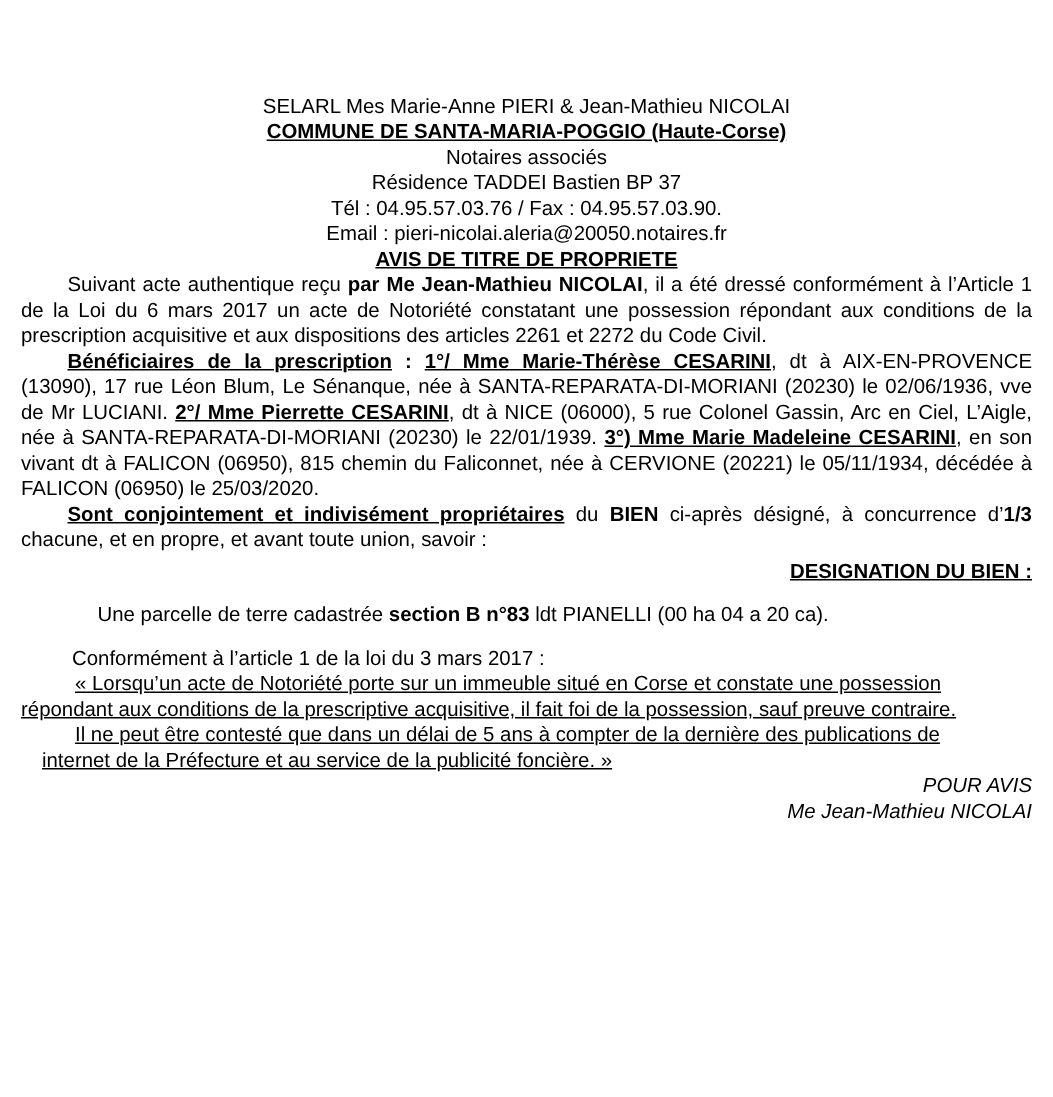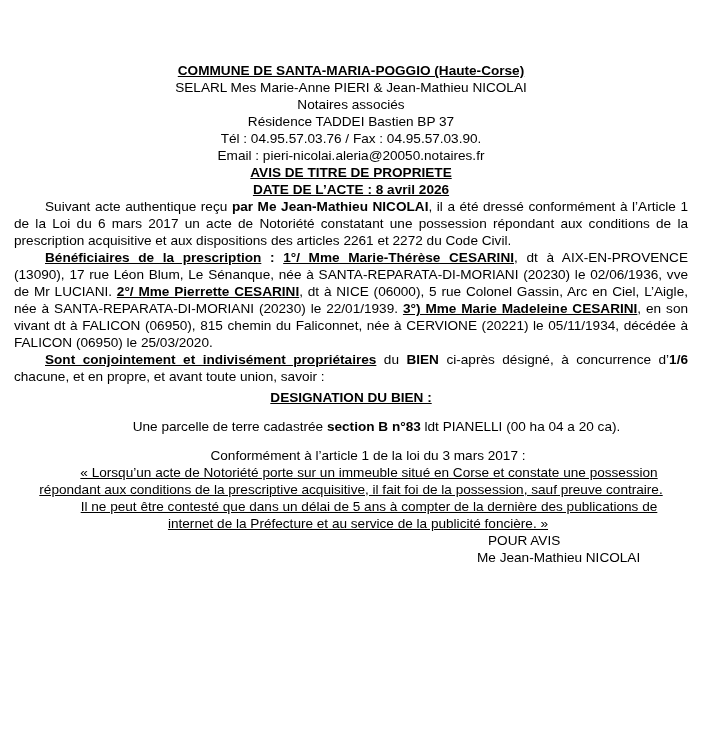--- a/index.html
+++ b/index.html
@@ -13,51 +13,50 @@
     font-family: "Liberation Sans", sans-serif;
     font-size: 13.6px;
     line-height: 17px;
     padding: 62px 14px 0 14px;
     overflow: hidden;
   }
   .b { font-weight: bold; }
   .u { text-decoration: underline; }
   .hline { text-align: center; margin: 0; }
   .para { margin: 0; text-align: justify; text-indent: 31px; }
-  .heading { margin: 0; text-align: center; }
+  .heading { margin: 0; text-align: right; }
   #heading-designation { margin-top: 4px; }
   #heading-commune { margin-top: 10px; }
-  .plain { margin: 0; text-align: center; text-indent: 0; }
+  .plain { margin: 0; text-align: left; text-indent: 0; }
   #para-parcelle { margin-top: 12px; padding-left: 51px; }
   #para-conformement { margin-top: 12px; padding-left: 34px; }
   #quote-block { margin: 0; text-align: left; text-decoration: underline; }
-  .sig { margin-left: 463px; text-align: left; }
+  .sig { margin-left: 463px; text-align: right; font-style: italic; }
   .sig-line1 { padding-left: 11px; }
 </style>
 </head>
 <body>
 
 <div class="page">
 
   <div id="header-block">
+      <div class="hline"><span>SELARL Mes Marie-Anne PIERI &amp; Jean-Mathieu NICOLAI</span></div>
       <div class="hline"><span class="b u">COMMUNE DE SANTA-MARIA-POGGIO (Haute-Corse)</span></div>
-      <div class="hline"><span>SELARL Mes Marie-Anne PIERI &amp; Jean-Mathieu NICOLAI</span></div>
       <div class="hline"><span>Notaires associés</span></div>
       <div class="hline"><span>Résidence TADDEI Bastien BP 37</span></div>
       <div class="hline"><span>Tél : 04.95.57.03.76 / Fax : 04.95.57.03.90.</span></div>
       <div class="hline"><span>Email : pieri-nicolai.aleria@20050.notaires.fr</span></div>
       <div class="hline"><span class="b u">AVIS DE TITRE DE PROPRIETE</span></div>
-      <div class="hline"><span class="b u">DATE DE L’ACTE : 8 avril 2026</span></div>
     </div>
 
   <p class="para"><span>Suivant acte authentique reçu </span><span class="b">par Me Jean-Mathieu NICOLAI</span><span>, il a été dressé conformément à l’Article 1 de la Loi du 6 mars 2017 un acte de Notoriété constatant une possession répondant aux conditions de la prescription acquisitive et aux dispositions des articles 2261 et 2272 du Code Civil.</span></p>
 
   <p class="para"><span class="b u">Bénéficiaires de la prescription</span><span class="b"> :  </span><span class="b u">1°/ Mme Marie-Thérèse CESARINI</span><span>, dt  à AIX-EN-PROVENCE (13090), 17 rue Léon Blum, Le Sénanque, née à SANTA-REPARATA-DI-MORIANI (20230) le 02/06/1936, vve de Mr LUCIANI.  </span><span class="b u">2°/ Mme Pierrette CESARINI</span><span>, dt à NICE (06000), 5 rue Colonel Gassin, Arc en Ciel, L’Aigle, née à SANTA-REPARATA-DI-MORIANI (20230) le 22/01/1939. </span><span class="b u">3°) Mme Marie Madeleine CESARINI</span><span>, en son vivant dt  à FALICON (06950), 815 chemin du Faliconnet, née à CERVIONE (20221) le 05/11/1934, décédée à FALICON (06950) le 25/03/2020.</span></p>
 
-  <p class="para"><span class="b u">Sont conjointement et indivisément propriétaires</span><span> du </span><span class="b">BIEN</span><span> ci-après désigné, à concurrence d’</span><span class="b">1/6</span><span> chacune, et en propre, et avant toute union, savoir :</span></p>
+  <p class="para"><span class="b u">Sont conjointement et indivisément propriétaires</span><span> du </span><span class="b">BIEN</span><span> ci-après désigné, à concurrence d’</span><span class="b">1/3</span><span> chacune, et en propre, et avant toute union, savoir :</span></p>
 
   <p class="heading" id="heading-designation"><span class="b u">DESIGNATION DU BIEN :</span></p>
 
 
   <p class="plain" id="para-parcelle"><span>Une parcelle de terre cadastrée </span><span class="b">section B n°83</span><span> ldt PIANELLI (00 ha 04 a 20 ca).</span></p>
 
   <p class="plain" id="para-conformement"><span>Conformément à l’article 1 de la loi du 3 mars 2017 :</span></p>
 
   <div id="quote-block">
       <div class="plain" style="padding-left: 36px;"><span>« Lorsqu’un acte de Notoriété porte sur un immeuble situé en Corse et constate une possession</span></div>

